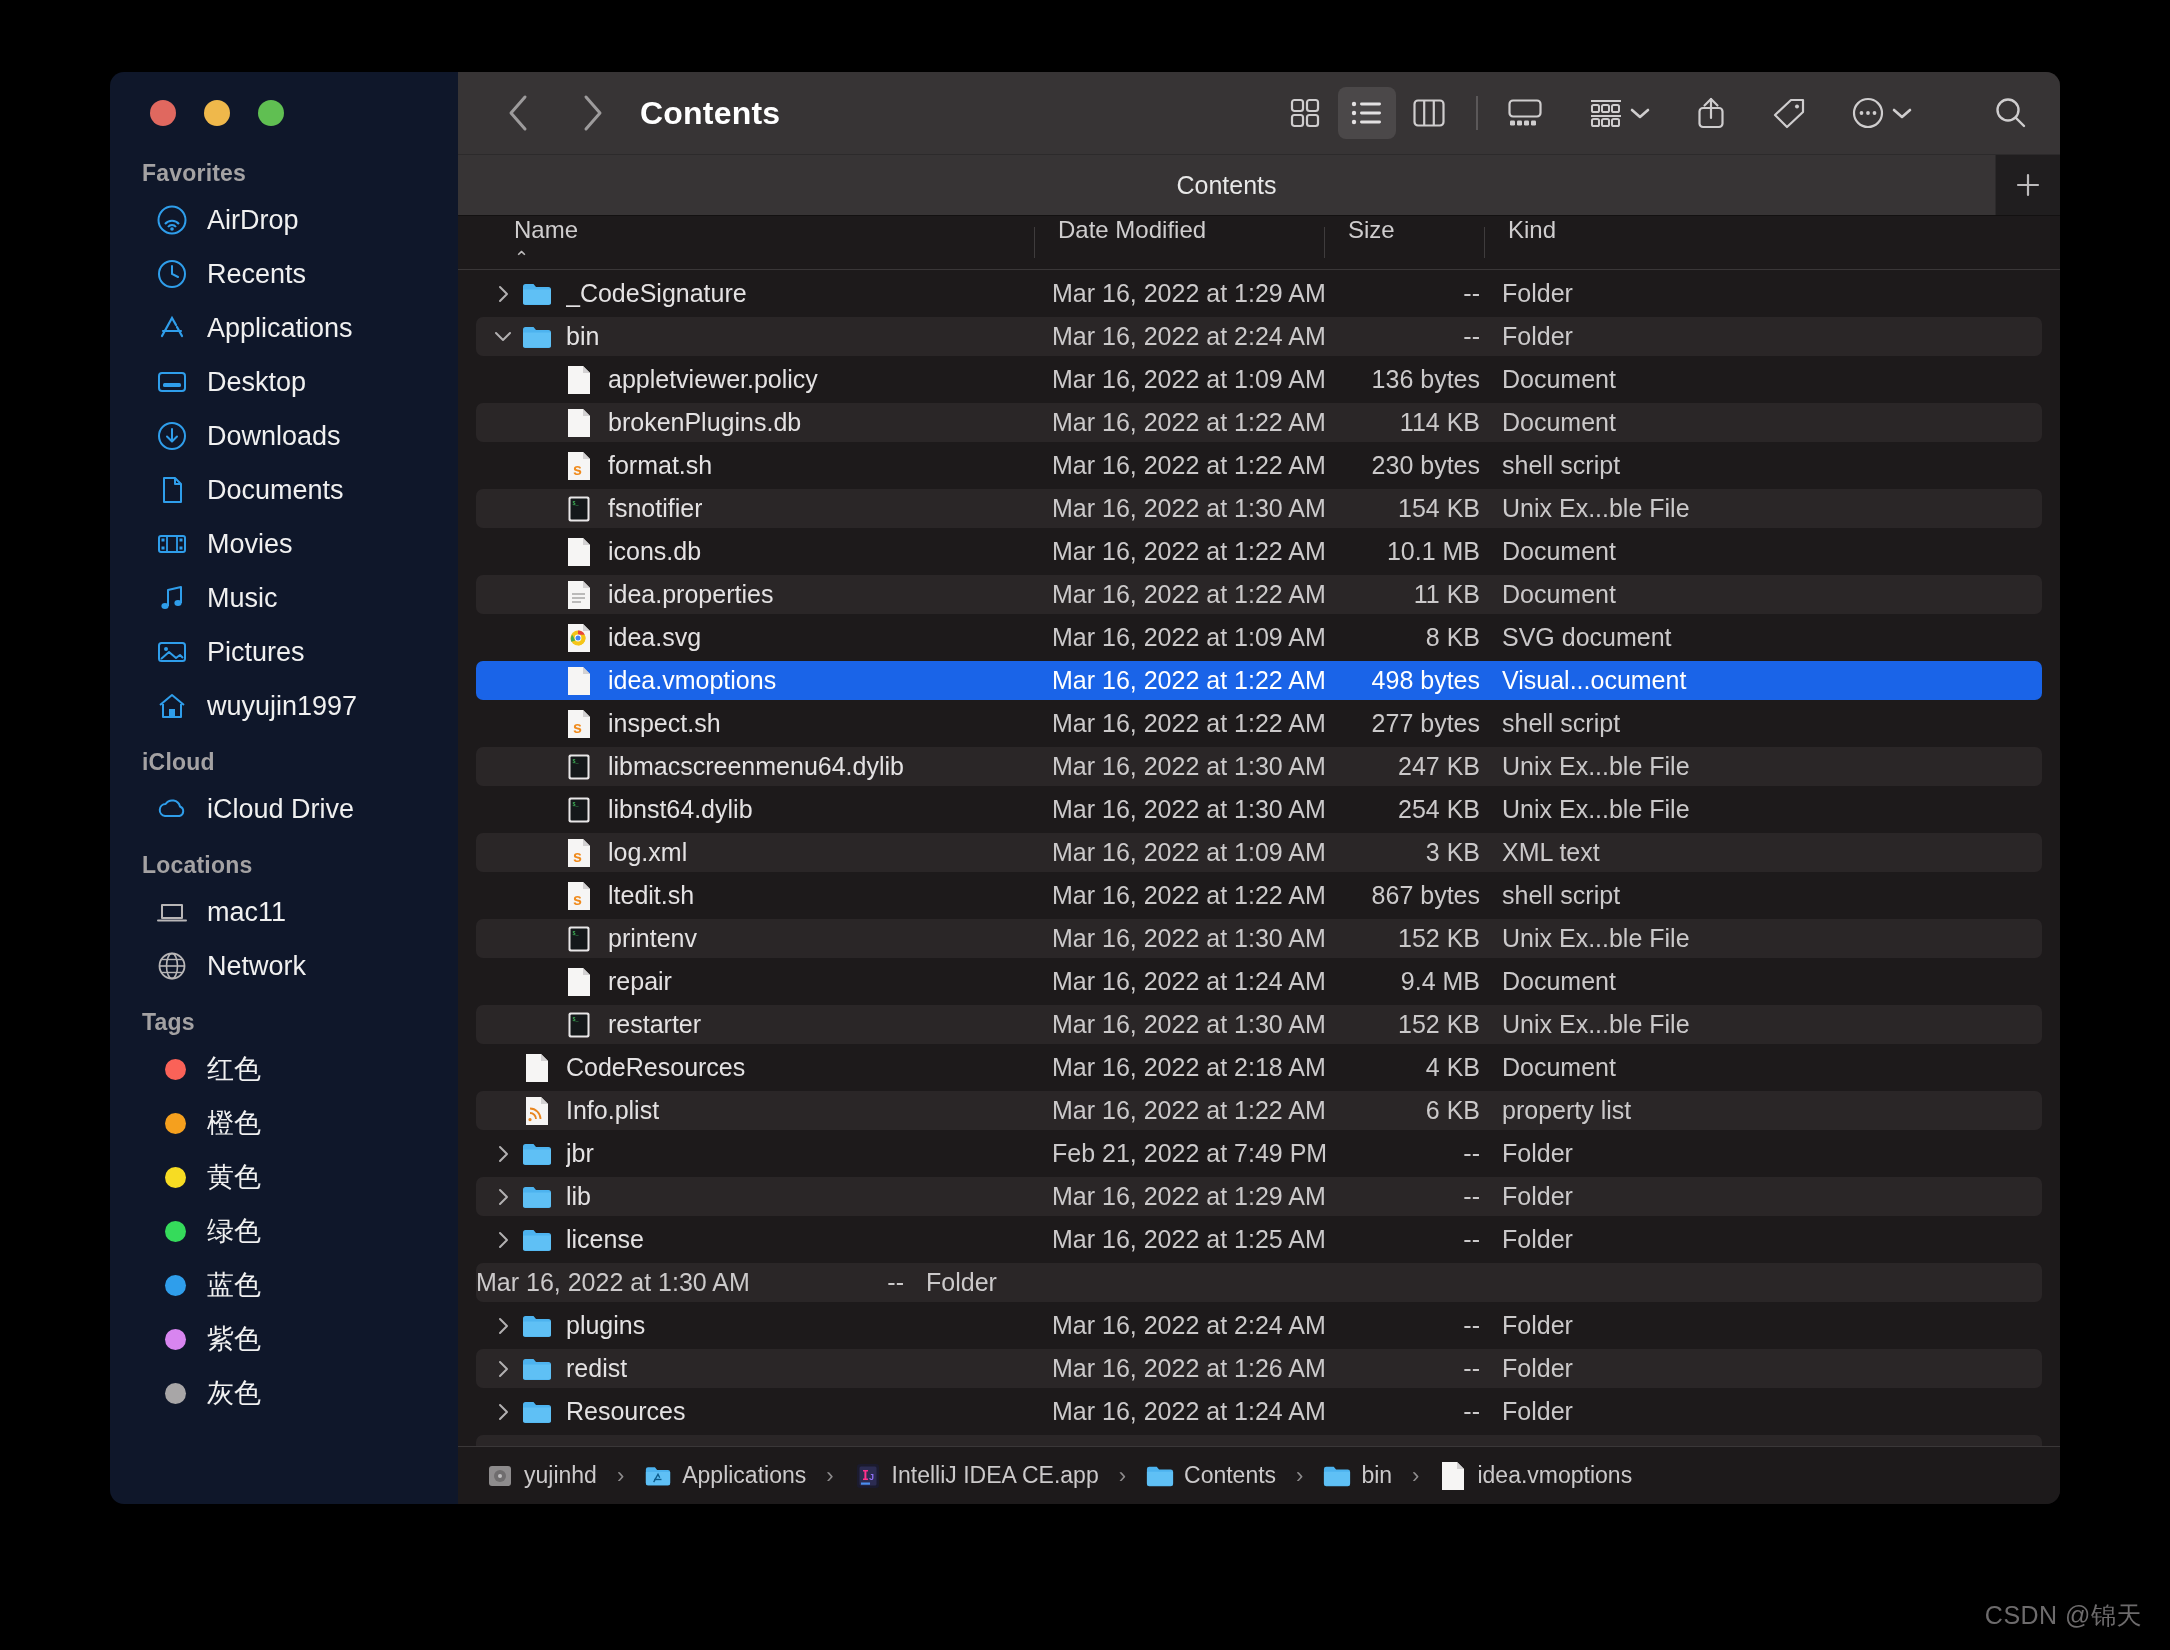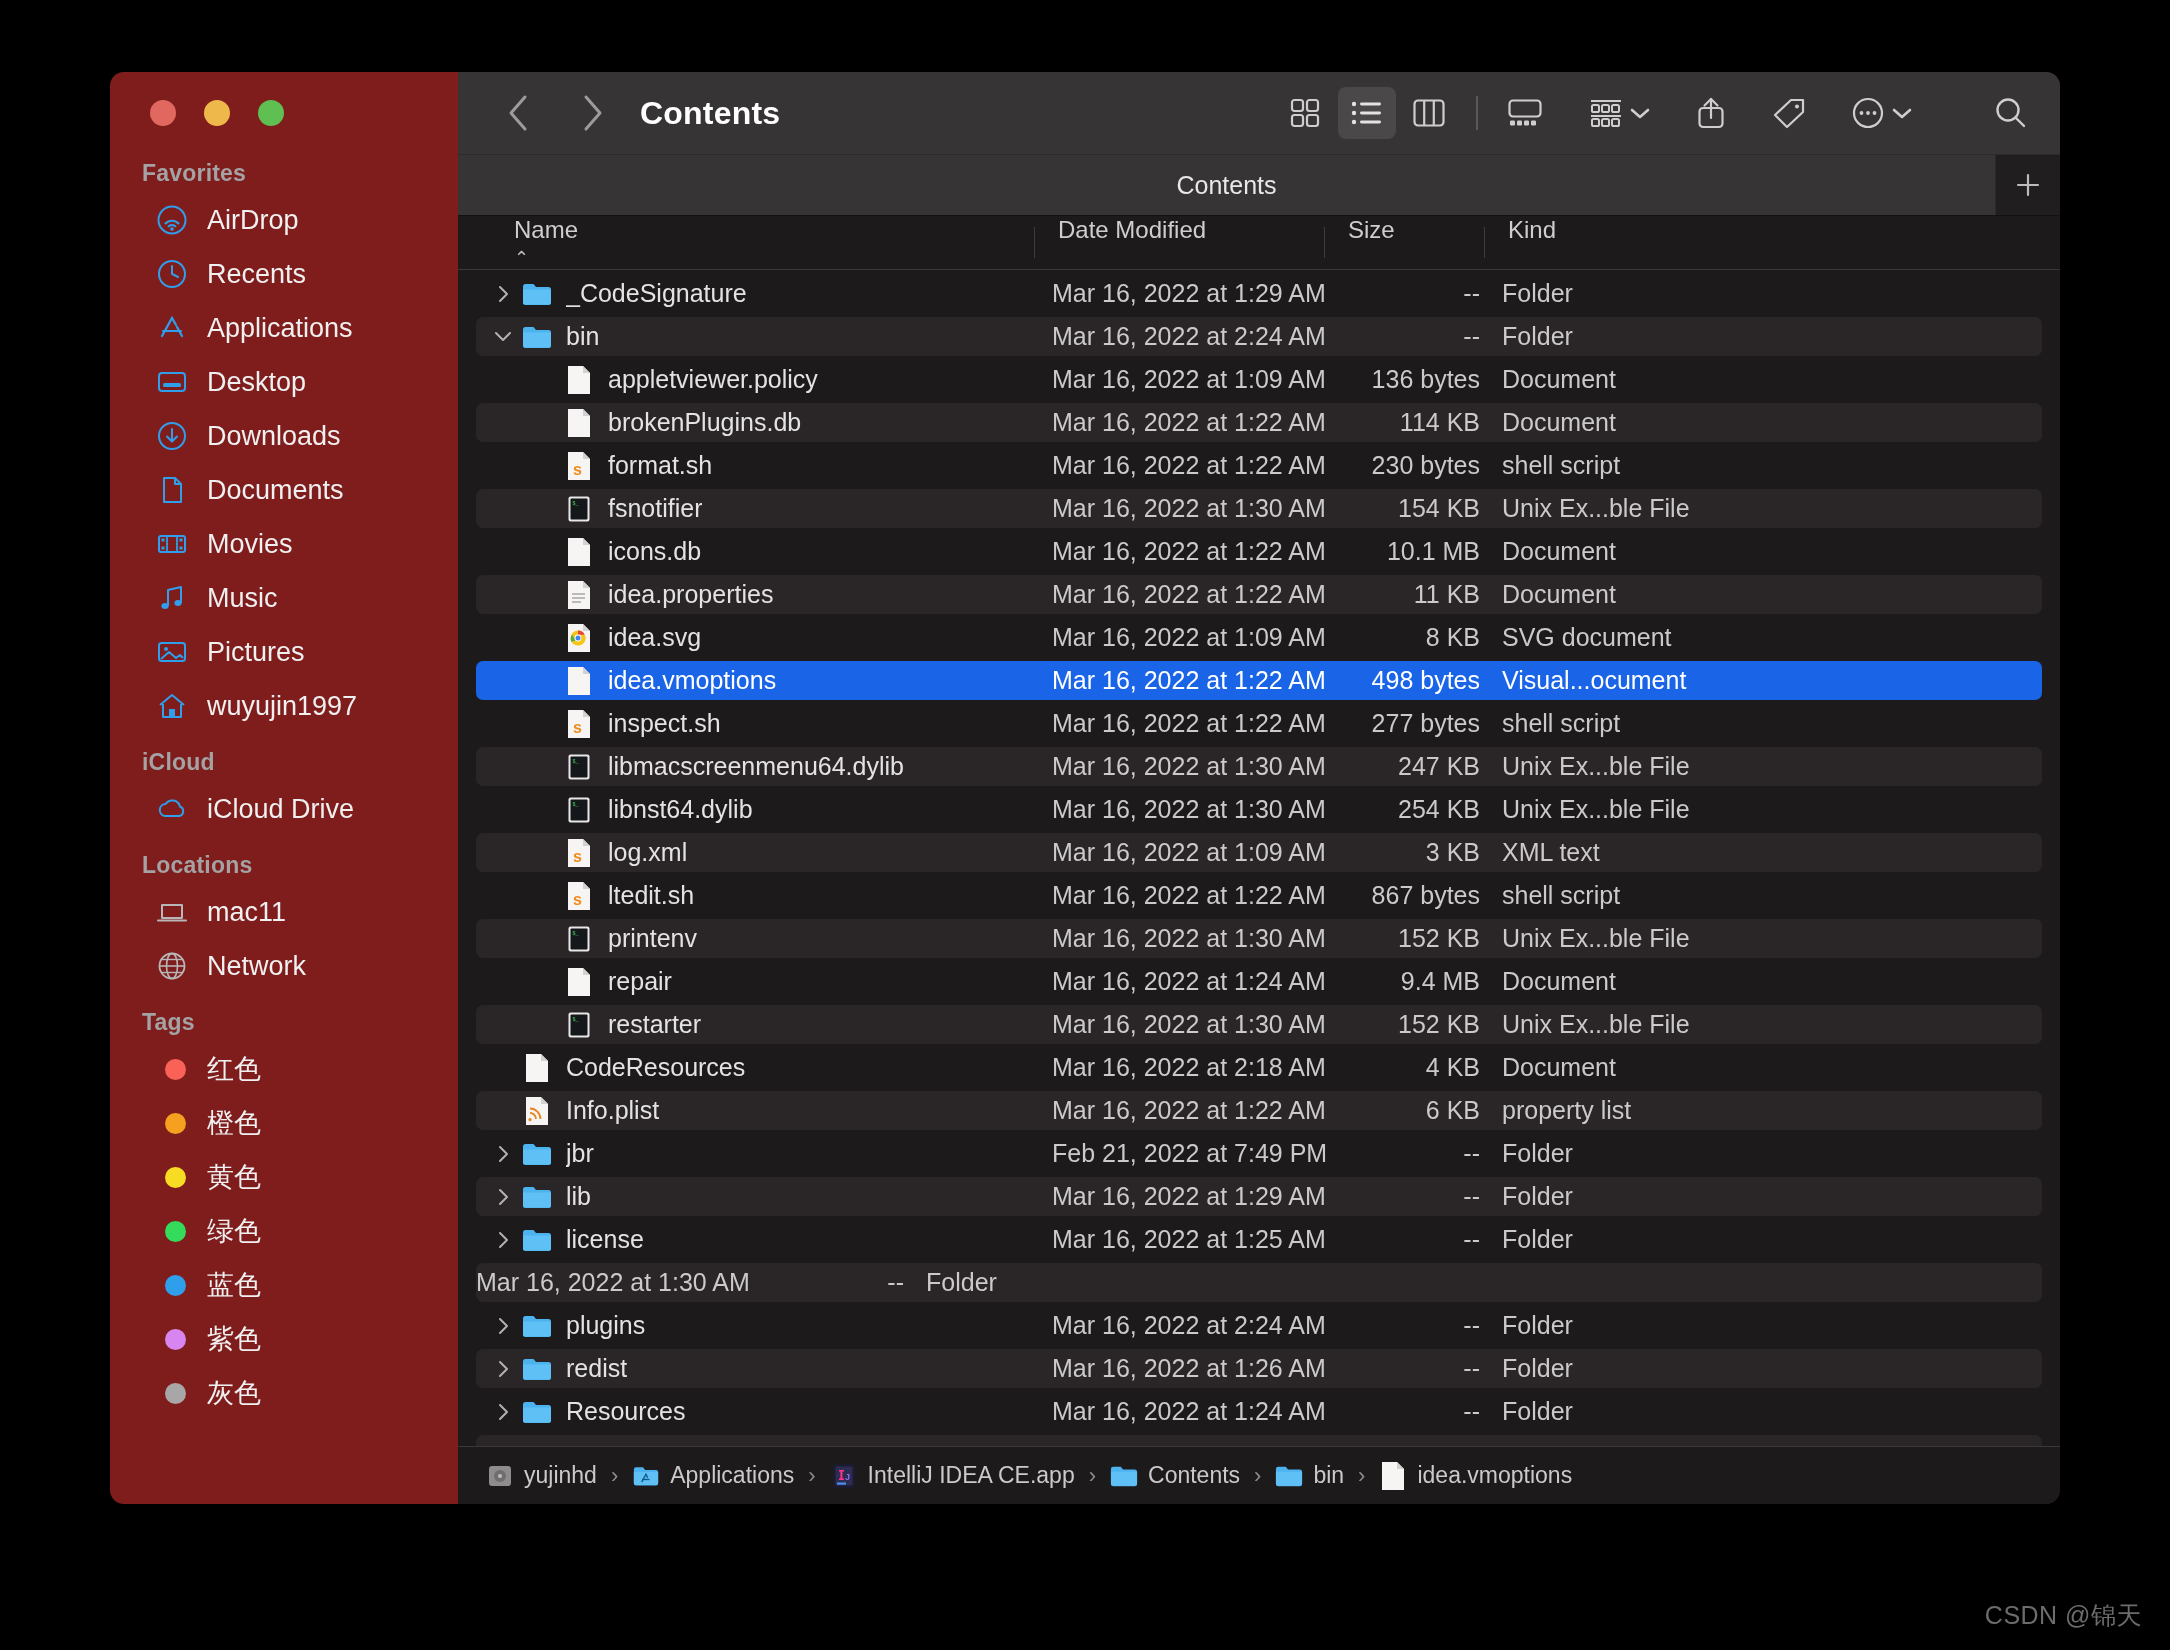--- a/index.html
+++ b/index.html
@@ -16,21 +16,21 @@
     position:absolute; left:110px; top:72px;
     width:1950px; height:1432px;
     border-radius:14px; overflow:hidden;
     display:flex;
     box-shadow:0 22px 60px rgba(0,0,0,.75);
   }
 
   
   .sidebar {
     width:348px; flex:0 0 348px;
-    background:#7f1d1d;
+    background:#0f172a;
     padding-top:82px;
     overflow:hidden;
     position:relative;
   }
   .traffic {
     position:absolute; top:28px; left:40px;
     display:flex; gap:28px;
   }
   .light { width:26px; height:26px; border-radius:50%; }
   .light.red{ background:#e0685f; }
@@ -127,21 +127,21 @@
   .c-date { width:290px; flex:0 0 290px; color:#cbc9ca; white-space:nowrap; }
   .row.selected .c-date, .row.selected .c-size, .row.selected .c-kind { color:#fff; }
   .c-size { width:160px; flex:0 0 160px; text-align:right; padding-right:22px; color:#cbc9ca; white-space:nowrap; }
   .c-kind { flex:1; color:#cbc9ca; white-space:nowrap; overflow:hidden; text-overflow:ellipsis; padding-right:14px; }
   .row.empty { height:39px; }
 
   
   .pathbar {
     height:58px; flex:0 0 58px; background:#1d1a1b;
     border-top:1px solid #3a3738;
-    display:flex; align-items:center; padding-left:28px; gap:0;
+    display:flex; align-items:center; padding-left:28px; gap:6px;
   }
   .pb-item { display:flex; align-items:center; gap:10px; color:#cbc9ca; font-size:23px; }
   .pb-sep { color:#8e8c8d; font-size:22px; margin:0 14px; }
   .pb-ico { width:28px; height:28px; display:flex; align-items:center; justify-content:center; }
 
   
   .watermark {
     position:absolute; right:28px; bottom:18px;
     color:#6d6b6c; font-size:25px; letter-spacing:.5px;
   }

